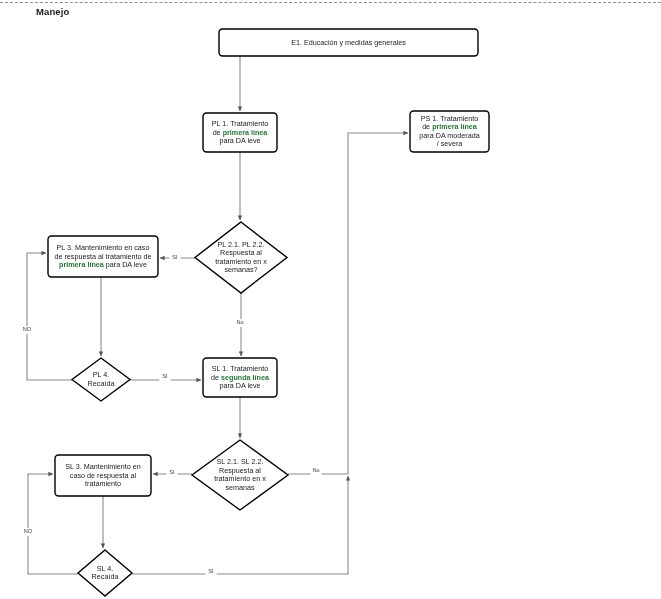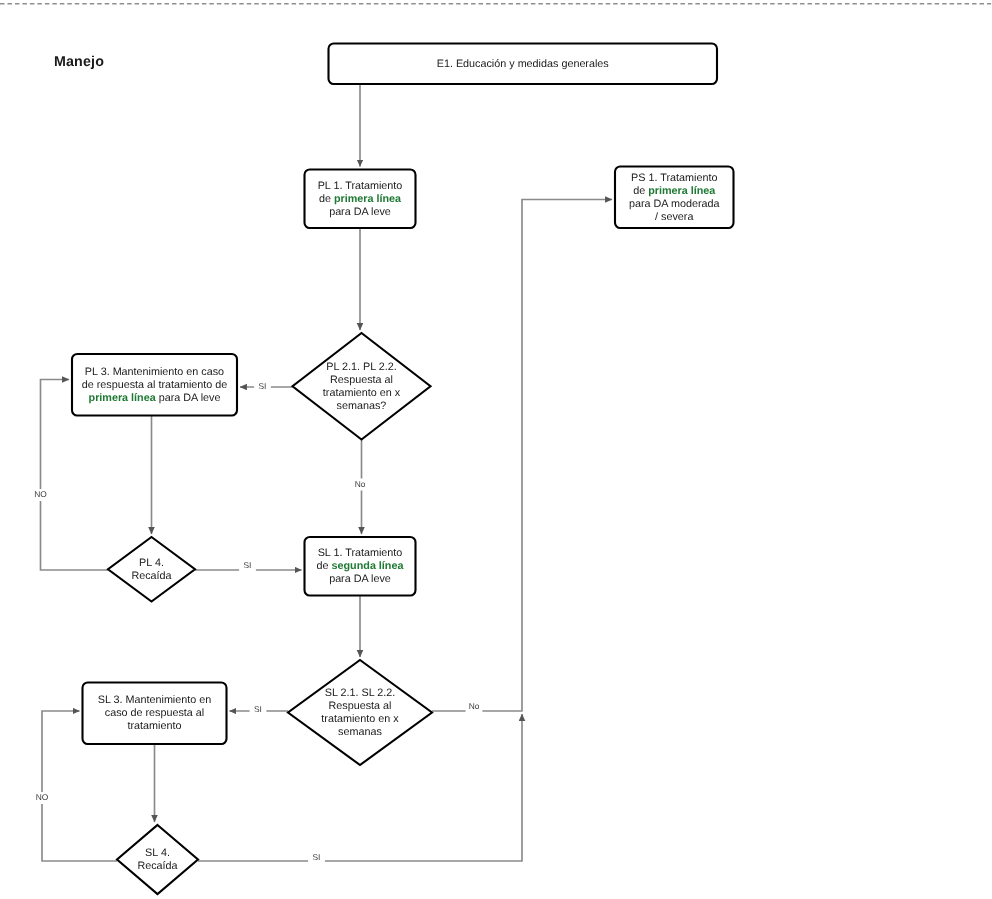--- a/index.html
+++ b/index.html
@@ -55,21 +55,21 @@
     text-anchor: middle;
     dominant-baseline: middle;
   }
   .section-title {
     position: absolute;
     font-family: "Liberation Sans", sans-serif;
     font-size: 9.5px;
     font-weight: bold;
     color: #1a1a1a;
     left: 36px;
-    top: 36px;
+    top: 6px;
     letter-spacing: 0.1px;
   }
   .top-rule {
     position: absolute;
     left: 0;
     top: 2px;
     width: 661px;
     height: 0;
     border-top: 1.3px dashed #8f8f8f;
   }

